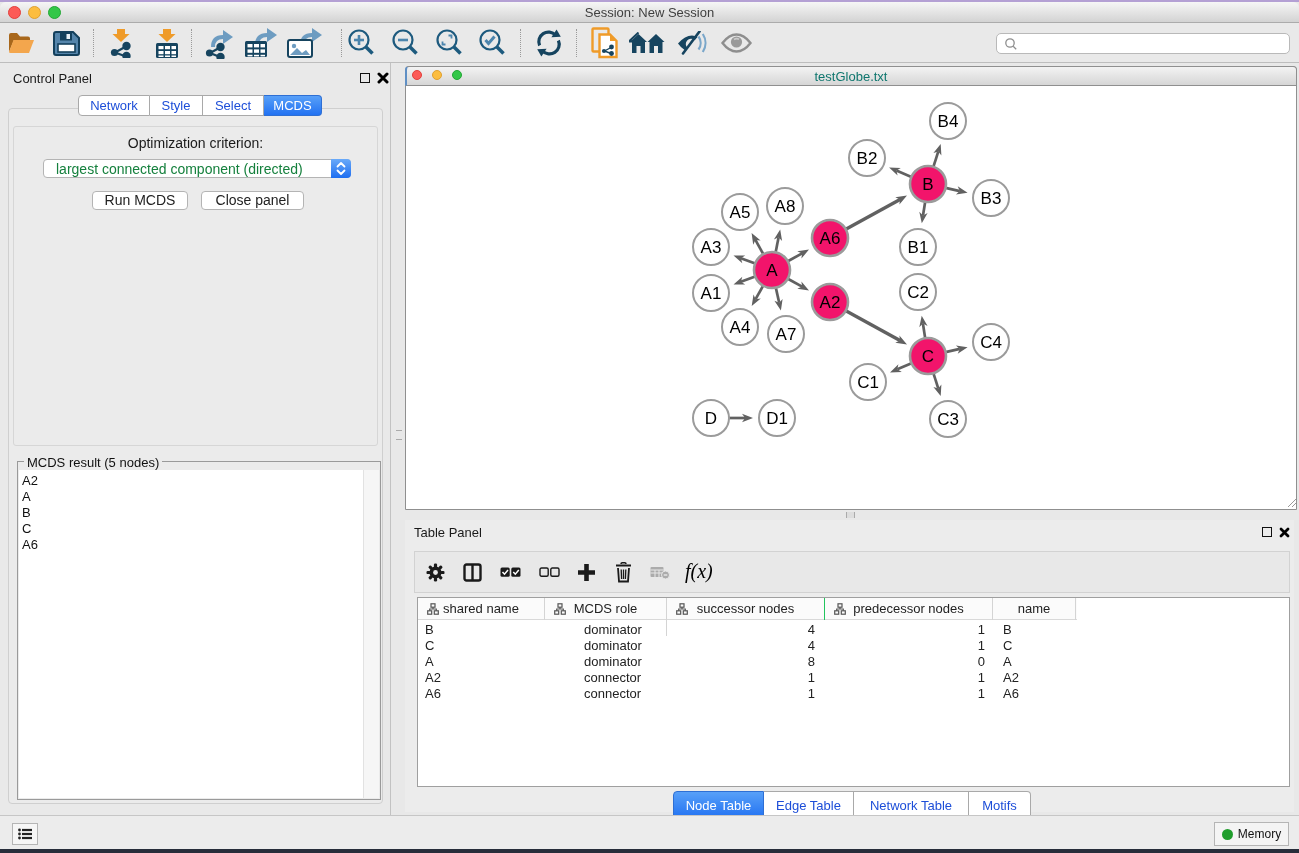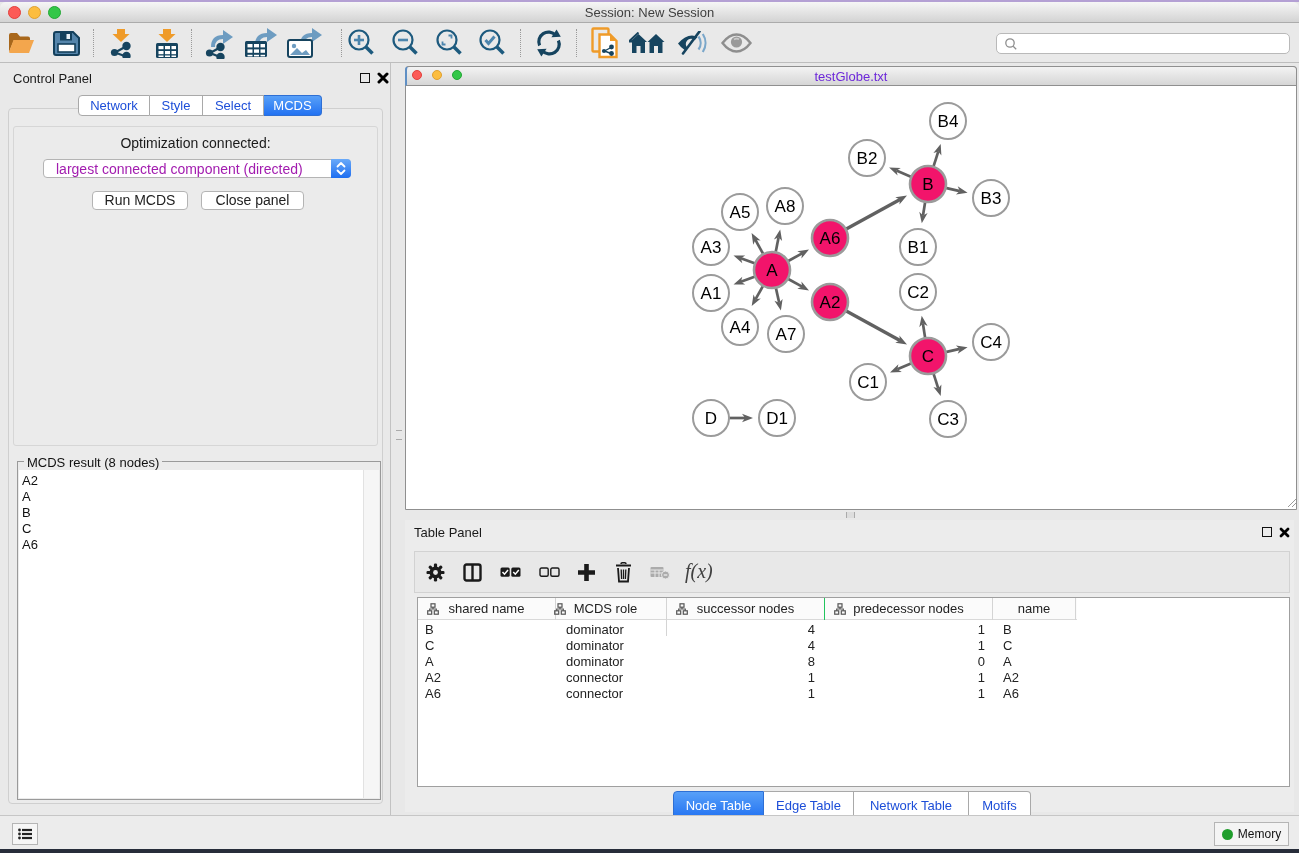--- a/index.html
+++ b/index.html
@@ -191,47 +191,47 @@
 
 <div class="abs" style="left:8px;top:108px;width:375px;height:696px;background:#ebebeb;border:1px solid #cfcfcf;border-radius:4px"></div>
 <div class="abs" style="left:13px;top:126px;width:365px;height:320px;border:1px solid #d6d6d6;border-radius:3px"></div>
 
 <div class="seg" style="left:78px;top:95px;height:21px">
 <div style="width:72px">Network</div>
     <div style="width:53px">Style</div>
     <div style="width:61px">Select</div>
     <div class="on" style="width:58px">MCDS</div>
 </div>
-<div class="abs" style="left:0;top:135px;width:391px;text-align:center;font-size:14px;color:#1a1a1a">Optimization connected:</div>
+<div class="abs" style="left:0;top:135px;width:391px;text-align:center;font-size:14px;color:#1a1a1a">Optimization criterion:</div>
 
 <div class="abs" style="left:43px;top:159px;width:308px;height:19px;background:#fff;border:1px solid #b4b4b4;border-radius:4px"></div>
-<div class="abs" style="left:56px;top:161px;font-size:14px;color:#a21caf">largest connected component (directed)</div>
+<div class="abs" style="left:56px;top:161px;font-size:14px;color:#15803d">largest connected component (directed)</div>
 <div class="abs" style="left:331px;top:159px;width:20px;height:19px;background:linear-gradient(#6aaaf9,#1d6ef1);border-radius:0 4px 4px 0"></div>
 <svg class="abs" style="left:334px;top:161px" width="14" height="15" viewBox="0 0 14 15">
     <path d="M3.5 5.5 L7 2 L10.5 5.5" fill="none" stroke="#fff" stroke-width="1.8" stroke-linejoin="round" stroke-linecap="round"></path>
     <path d="M3.5 9.5 L7 13 L10.5 9.5" fill="none" stroke="#fff" stroke-width="1.8" stroke-linejoin="round" stroke-linecap="round"></path>
   </svg>
 
 <div class="abs" style="left:92px;top:191px;width:96px;height:19px;background:#fff;border:1px solid #b4b4b4;border-radius:4px;text-align:center;font-size:14px;line-height:17px">Run MCDS</div>
 <div class="abs" style="left:201px;top:191px;width:103px;height:19px;background:#fff;border:1px solid #b4b4b4;border-radius:4px;text-align:center;font-size:14px;line-height:17px">Close panel</div>
 
 <div class="abs" style="left:17px;top:461px;width:364px;height:339px;border:1px solid #9a9a9a"></div>
 <div class="abs" style="left:19px;top:470px;width:360px;height:328px;background:#fff"></div>
-<div class="abs" style="left:24px;top:455px;font-size:13px;color:#111;background:#ebebeb;padding:0 3px">MCDS result (8 nodes)</div>
+<div class="abs" style="left:24px;top:455px;font-size:13px;color:#111;background:#ebebeb;padding:0 3px">MCDS result (5 nodes)</div>
 <div class="abs" style="left:363px;top:470px;width:16px;height:328px;background:#f6f6f6;border-left:1px solid #e2e2e2"></div>
 <div class="abs" style="left:22px;top:473px;font-size:13px;line-height:16px;color:#111">A2<br>A<br>B<br>C<br>A6</div>
 
 <div class="abs" style="left:396px;top:430px;width:6px;height:10px;border-top:1px solid #aaa;border-bottom:1px solid #aaa"></div>
 
 <div class="abs" style="left:405px;top:66px;width:892px;height:444px;background:#fff;border:1px solid #8f8f8f;border-radius:4px 4px 0 0"></div>
 <div class="abs" style="left:405px;top:66px;width:892px;height:20px;background:linear-gradient(#f3f3f3,#d6d6d6);border:1px solid #8f8f8f;border-left:2px solid #5f8fc4;border-radius:4px 4px 0 0"></div>
 <div class="abs tl" style="left:412px;top:70px;width:10px;height:10px;background:#fc5b57;border:1px solid #e2403c"></div>
 <div class="abs tl" style="left:432px;top:70px;width:10px;height:10px;background:#fcbd3f;border:1px solid #dfa031"></div>
 <div class="abs tl" style="left:452px;top:70px;width:10px;height:10px;background:#33c748;border:1px solid #23a735"></div>
-<div class="abs" style="left:405px;top:69px;width:892px;text-align:center;font-size:13px;color:#6d28d9">testGlobe.txt</div>
+<div class="abs" style="left:405px;top:69px;width:892px;text-align:center;font-size:13px;color:#0f766e">testGlobe.txt</div>
 <svg class="abs" style="left:1286px;top:497px" width="11" height="11" viewBox="0 0 11 11">
     <path d="M10 2 L2 10 M10 6 L6 10" stroke="#9a9a9a" stroke-width="1"></path>
   </svg>
 <div class="abs" style="left:406px;top:87px">
 <svg width="892" height="423" viewBox="0 0 892 423" font-family="Liberation Sans, sans-serif">
       <line x1="357.3" y1="167.2" x2="349.4" y2="152.9" stroke="#616161" stroke-width="2.7"></line>
       <polygon points="345.6,146.0 354.6,153.6 349.4,152.9 347.2,157.7" fill="#616161"></polygon>
       <line x1="369.6" y1="165.4" x2="372.6" y2="150.3" stroke="#616161" stroke-width="2.7"></line>
       <polygon points="374.2,142.5 376.1,154.1 372.6,150.3 367.9,152.5" fill="#616161"></polygon>
       <line x1="349.2" y1="176.6" x2="334.9" y2="171.3" stroke="#616161" stroke-width="2.7"></line>
@@ -378,26 +378,26 @@
 <g stroke="#e8e8e8" stroke-width="1">
       <line x1="0.5" y1="4" x2="13.5" y2="4"></line>
       <line x1="0.5" y1="7" x2="13.5" y2="7"></line>
       <line x1="5" y1="4" x2="5" y2="11"></line>
       <line x1="9" y1="4" x2="9" y2="11"></line>
     </g>
 <circle cx="15.5" cy="9" r="4" fill="#ababab" stroke="#e8e8e8" stroke-width="1"></circle>
 <line x1="13.7" y1="9" x2="17.3" y2="9" stroke="#e8e8e8" stroke-width="1.4"></line>
 </svg>
 
-<div class="abs" style="left:685px;top:560px;font-family:'Liberation Serif',serif;font-style:italic;font-size:20px;color:#404040">f(x)</div>
+<div class="abs" style="left:685px;top:560px;font-family:'Liberation Serif',serif;font-style:italic;font-size:20px;color:#000000">f(x)</div>
 
 <div class="abs" style="left:417px;top:597px;width:873px;height:190px;background:#fff;border:1px solid #9f9f9f"></div>
 
 <div class="abs" style="left:418px;top:598px;width:659px;height:22px;background:#fbfbfb;border-bottom:1px solid #d9d9d9"></div>
-<div class="abs" style="left:418px;top:598px;height:22px;width:138px;border-right:1px solid #d4d4d4;text-align:center;line-height:22px;font-size:13px">shared name</div>
+<div class="abs" style="left:418px;top:598px;height:22px;width:127px;border-right:1px solid #d4d4d4;text-align:center;line-height:22px;font-size:13px">shared name</div>
 <div class="abs" style="left:545px;top:598px;height:38px;width:122px;border-right:1px solid #d4d4d4;text-align:center;line-height:22px;font-size:13px">MCDS role</div>
 <div class="abs" style="left:667px;top:598px;height:22px;width:158px;border-right:1px solid #22c55e;text-align:center;line-height:22px;font-size:13px">successor nodes</div>
 <div class="abs" style="left:825px;top:598px;height:22px;width:168px;border-right:1px solid #d4d4d4;text-align:center;line-height:22px;font-size:13px">predecessor nodes</div>
 <div class="abs" style="left:993px;top:598px;height:22px;width:83px;border-right:1px solid #d4d4d4;text-align:center;line-height:22px;font-size:13px">name</div>
 
 <svg class="abs" style="left:427px;top:603px" width="12" height="12" viewBox="0 0 12 12">
     <g fill="none" stroke="#555" stroke-width="1.2">
       <rect x="4" y="0.8" width="4" height="3.4"></rect>
       <rect x="0.7" y="7.8" width="4" height="3.4"></rect>
       <rect x="7.3" y="7.8" width="4" height="3.4"></rect>
@@ -423,21 +423,21 @@
 <svg class="abs" style="left:834px;top:603px" width="12" height="12" viewBox="0 0 12 12">
     <g fill="none" stroke="#555" stroke-width="1.2">
       <rect x="4" y="0.8" width="4" height="3.4"></rect>
       <rect x="0.7" y="7.8" width="4" height="3.4"></rect>
       <rect x="7.3" y="7.8" width="4" height="3.4"></rect>
       <path d="M6 4.2 L6 6 M2.7 7.8 L2.7 6 L9.3 6 L9.3 7.8"></path>
     </g>
   </svg>
 
 <div class="abs" style="left:425px;top:622px;font-size:13px;line-height:16px">B<br>C<br>A<br>A2<br>A6</div>
-<div class="abs" style="left:566px;top:622px;font-size:13px;line-height:16px">dominator<br>dominator<br>dominator<br>connector<br>connector</div>
+<div class="abs" style="left:584px;top:622px;font-size:13px;line-height:16px">dominator<br>dominator<br>dominator<br>connector<br>connector</div>
 <div class="abs" style="left:740px;top:622px;width:75px;font-size:13px;line-height:16px;text-align:right">4<br>4<br>8<br>1<br>1</div>
 <div class="abs" style="left:910px;top:622px;width:75px;font-size:13px;line-height:16px;text-align:right">1<br>1<br>0<br>1<br>1</div>
 <div class="abs" style="left:1003px;top:622px;font-size:13px;line-height:16px">B<br>C<br>A<br>A2<br>A6</div>
 
 <div class="seg" style="left:673px;top:791px;height:28px">
 <div class="on" style="width:91px">Node Table</div>
     <div style="width:90px">Edge Table</div>
     <div style="width:115px">Network Table</div>
     <div style="width:62px">Motifs</div>
 </div>

